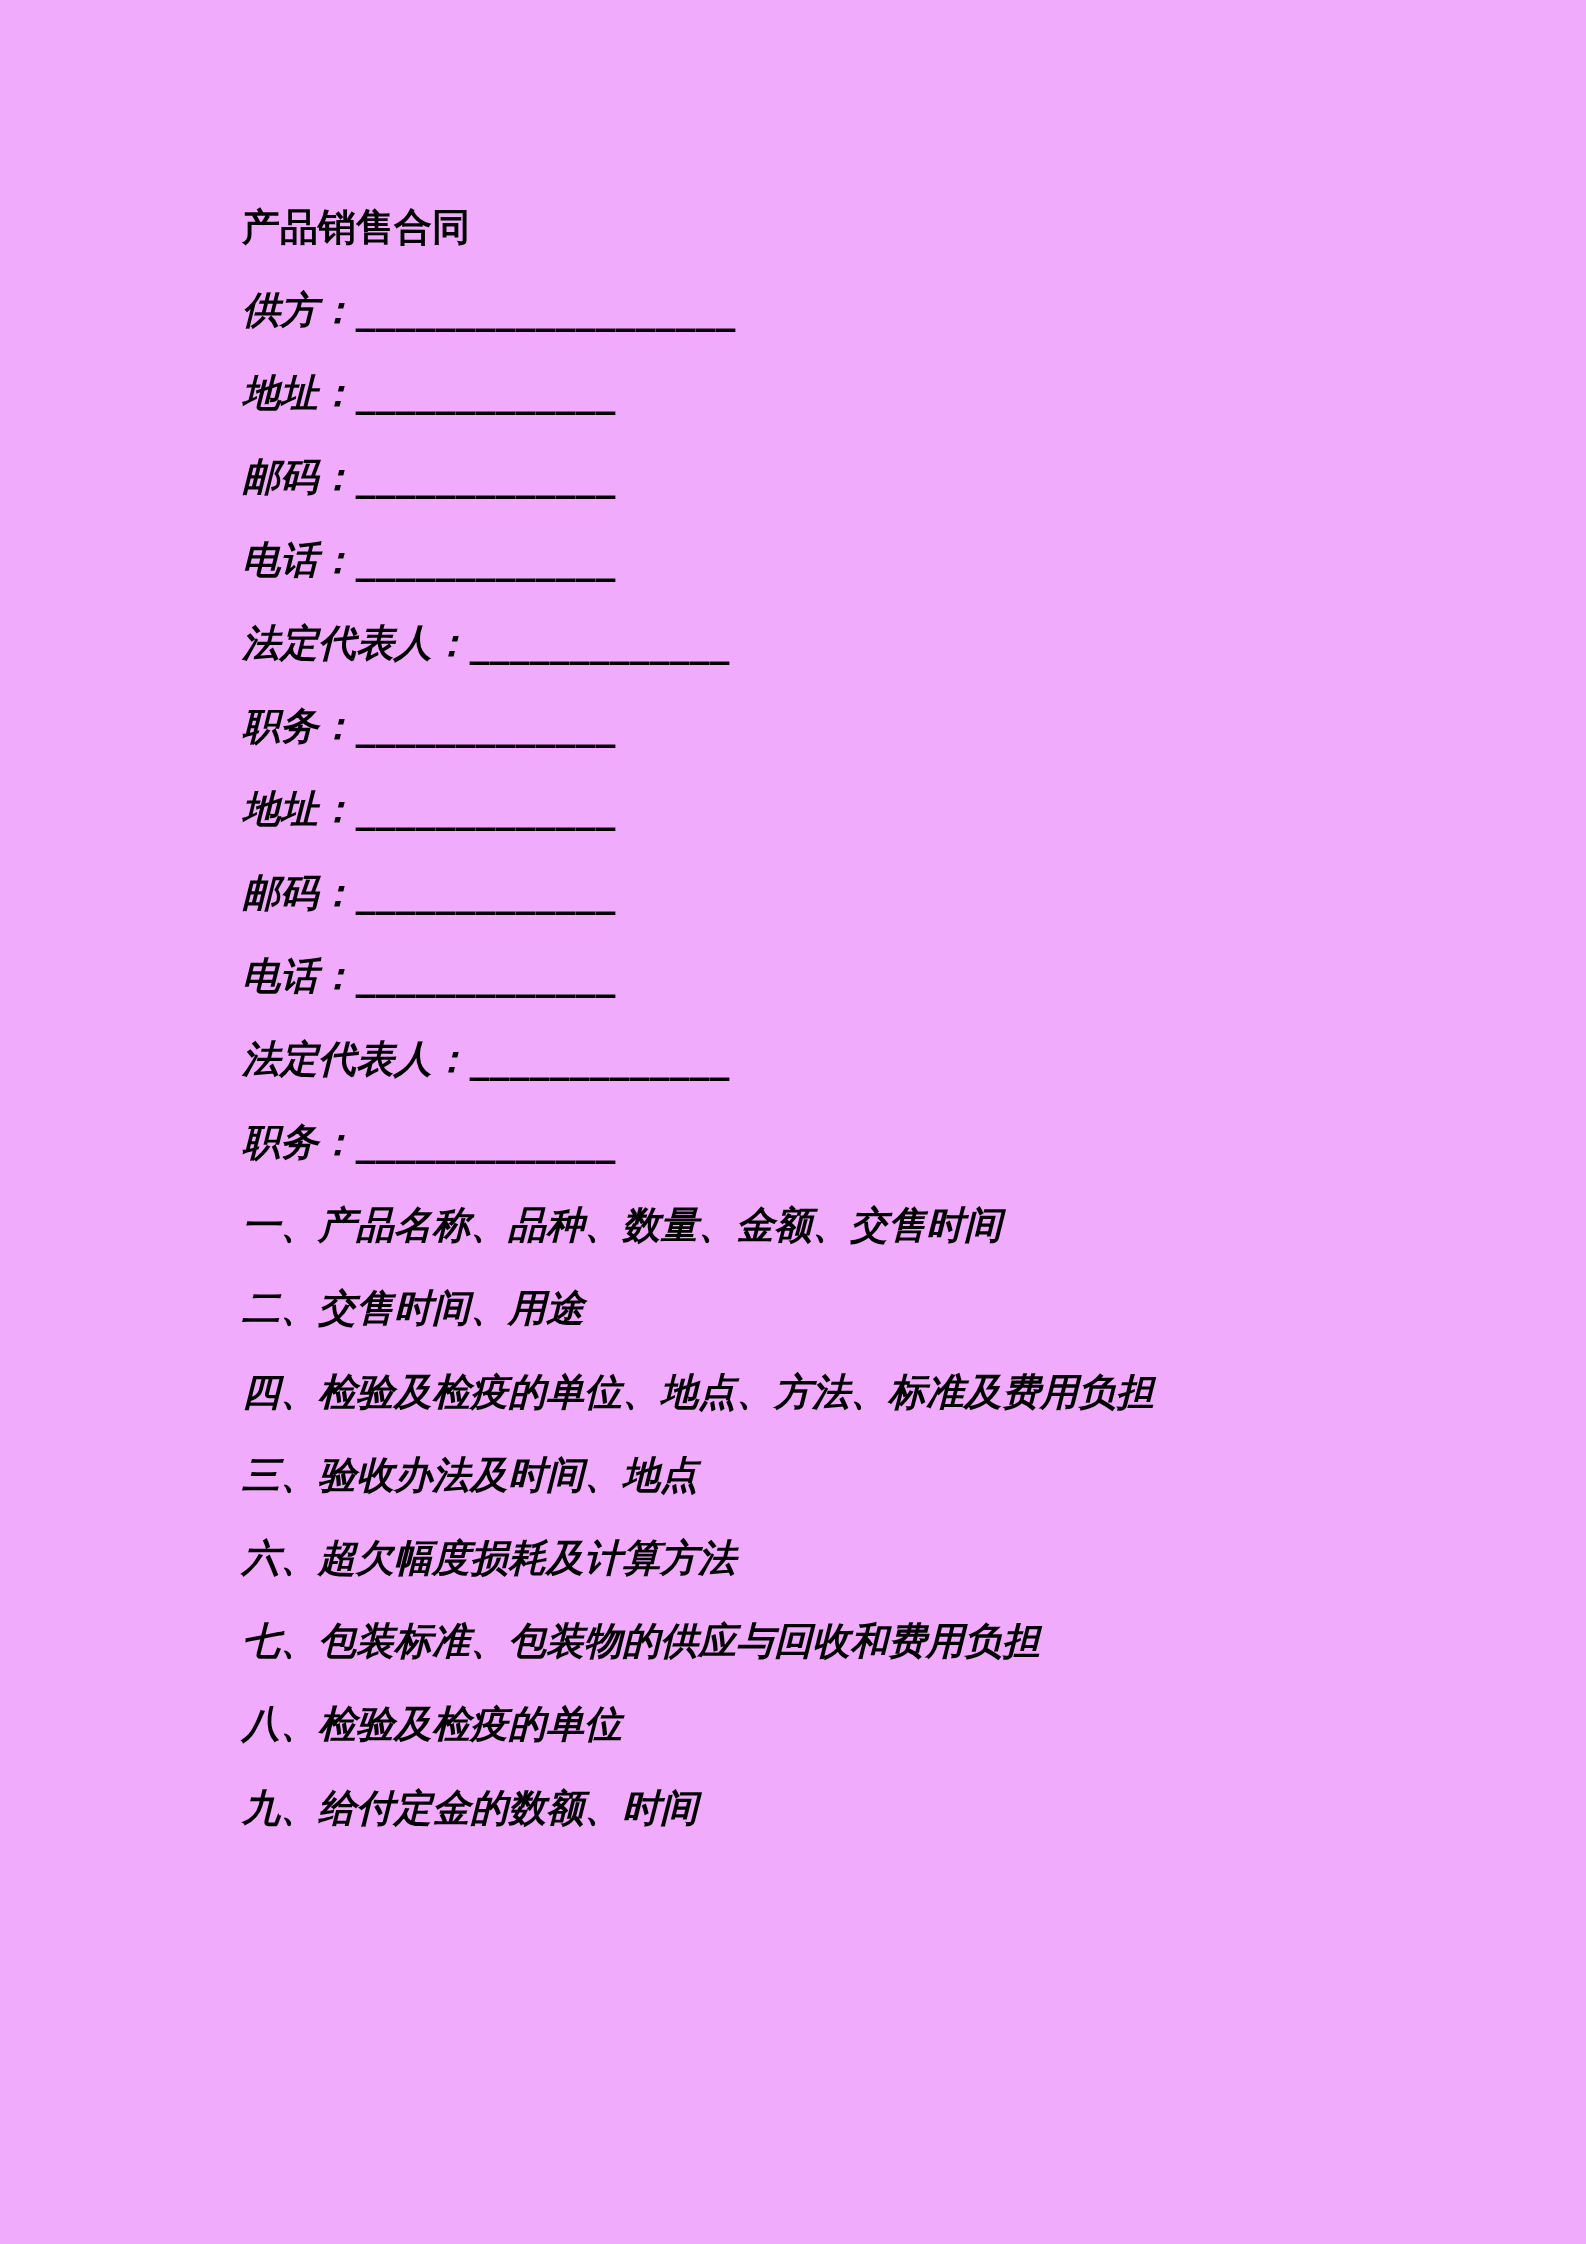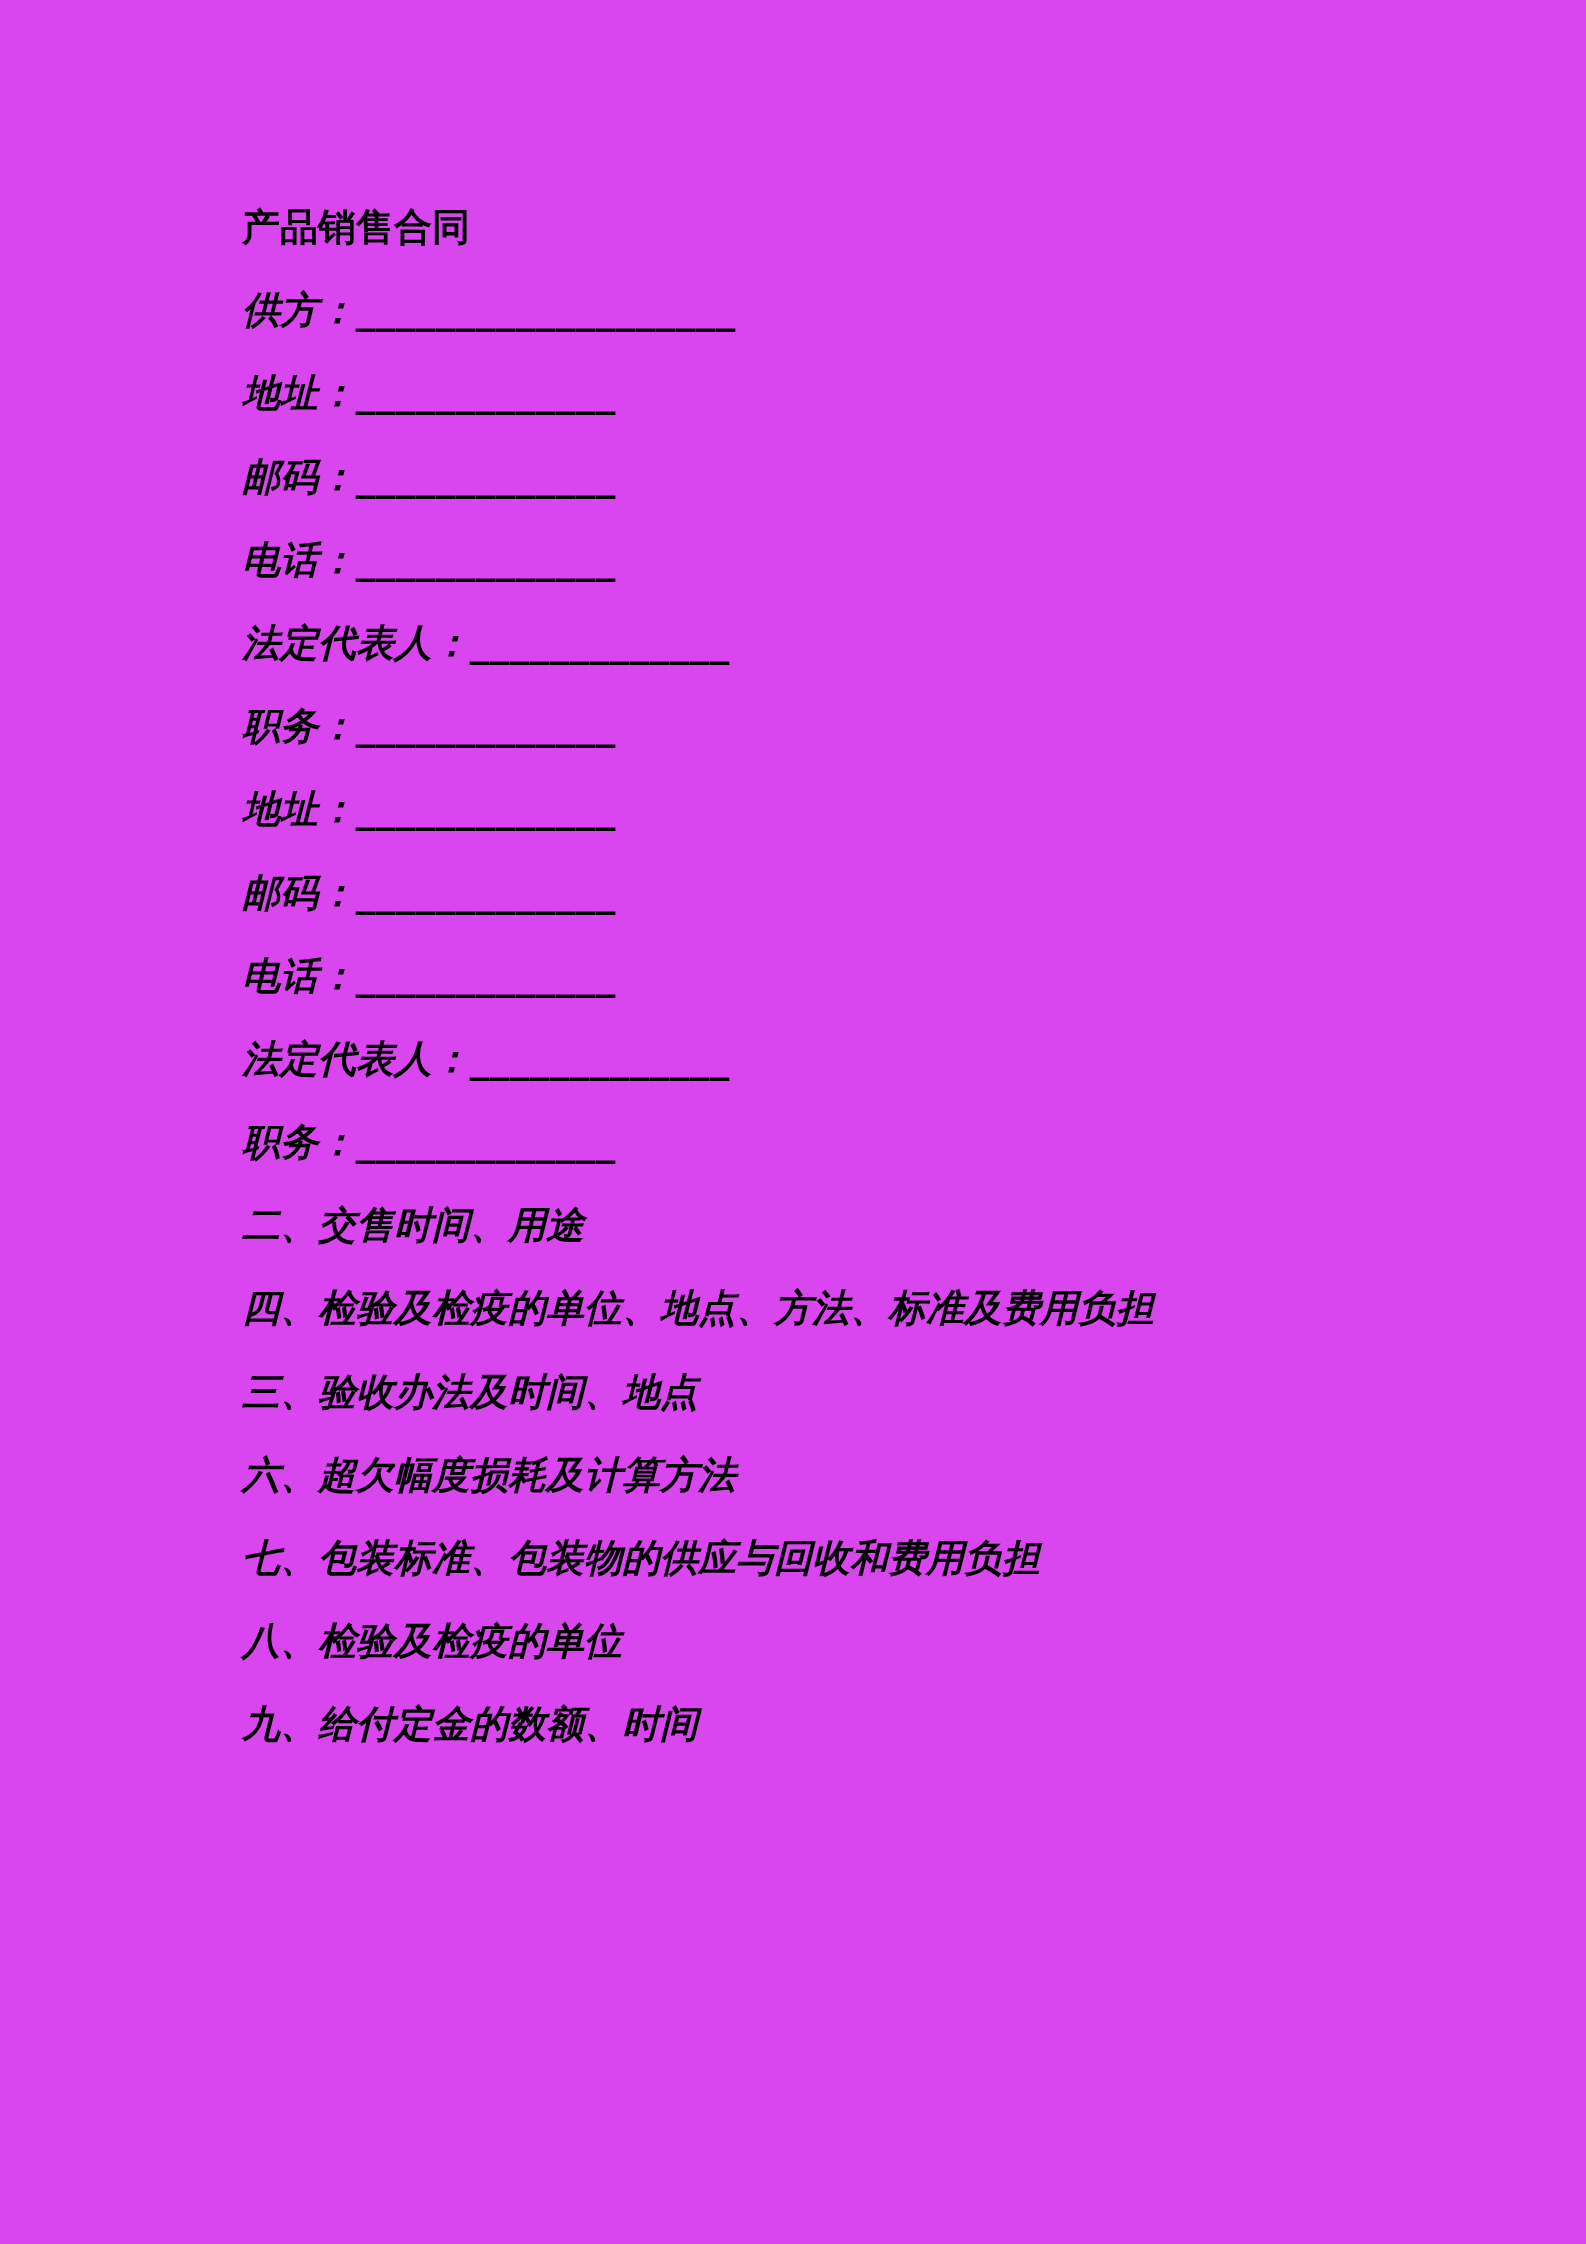--- a/index.html
+++ b/index.html
@@ -4,21 +4,21 @@
 <style>
   html, body {
     margin: 0;
     padding: 0;
     background: #ffffff;
   }
   .page {
     position: relative;
     width: 1586px;
     height: 2244px;
-    background: #d946ef;
+    background: #f0abfc;
     overflow: hidden;
     font-family: "DejaVu Sans", sans-serif;
   }
   .doc {
     position: absolute;
     top: 0;
     left: 0;
     padding-top: 186px;
     padding-left: 242px;
     color: #000000;
@@ -54,20 +54,21 @@
     <div class="line"><span class="label">电话：</span><span class="blank">_____________</span></div>
     <div class="line"><span class="label">法定代表人：</span><span class="blank">_____________</span></div>
     <div class="line"><span class="label">职务：</span><span class="blank">_____________</span></div>
 
     <div class="line"><span class="label">地址：</span><span class="blank">_____________</span></div>
     <div class="line"><span class="label">邮码：</span><span class="blank">_____________</span></div>
     <div class="line"><span class="label">电话：</span><span class="blank">_____________</span></div>
     <div class="line"><span class="label">法定代表人：</span><span class="blank">_____________</span></div>
     <div class="line"><span class="label">职务：</span><span class="blank">_____________</span></div>
 
+    <div class="line"><span class="clause-number">一、</span><span class="clause-text">产品名称、品种、数量、金额、交售时间</span></div>
     <div class="line"><span class="clause-number">二、</span><span class="clause-text">交售时间、用途</span></div>
     <div class="line"><span class="clause-number">四、</span><span class="clause-text">检验及检疫的单位、地点、方法、标准及费用负担</span></div>
     <div class="line"><span class="clause-number">三、</span><span class="clause-text">验收办法及时间、地点</span></div>
     <div class="line"><span class="clause-number">六、</span><span class="clause-text">超欠幅度损耗及计算方法</span></div>
     <div class="line"><span class="clause-number">七、</span><span class="clause-text">包装标准、包装物的供应与回收和费用负担</span></div>
     <div class="line"><span class="clause-number">八、</span><span class="clause-text">检验及检疫的单位</span></div>
     <div class="line"><span class="clause-number">九、</span><span class="clause-text">给付定金的数额、时间</span></div>
 
   </div>
 </div>

